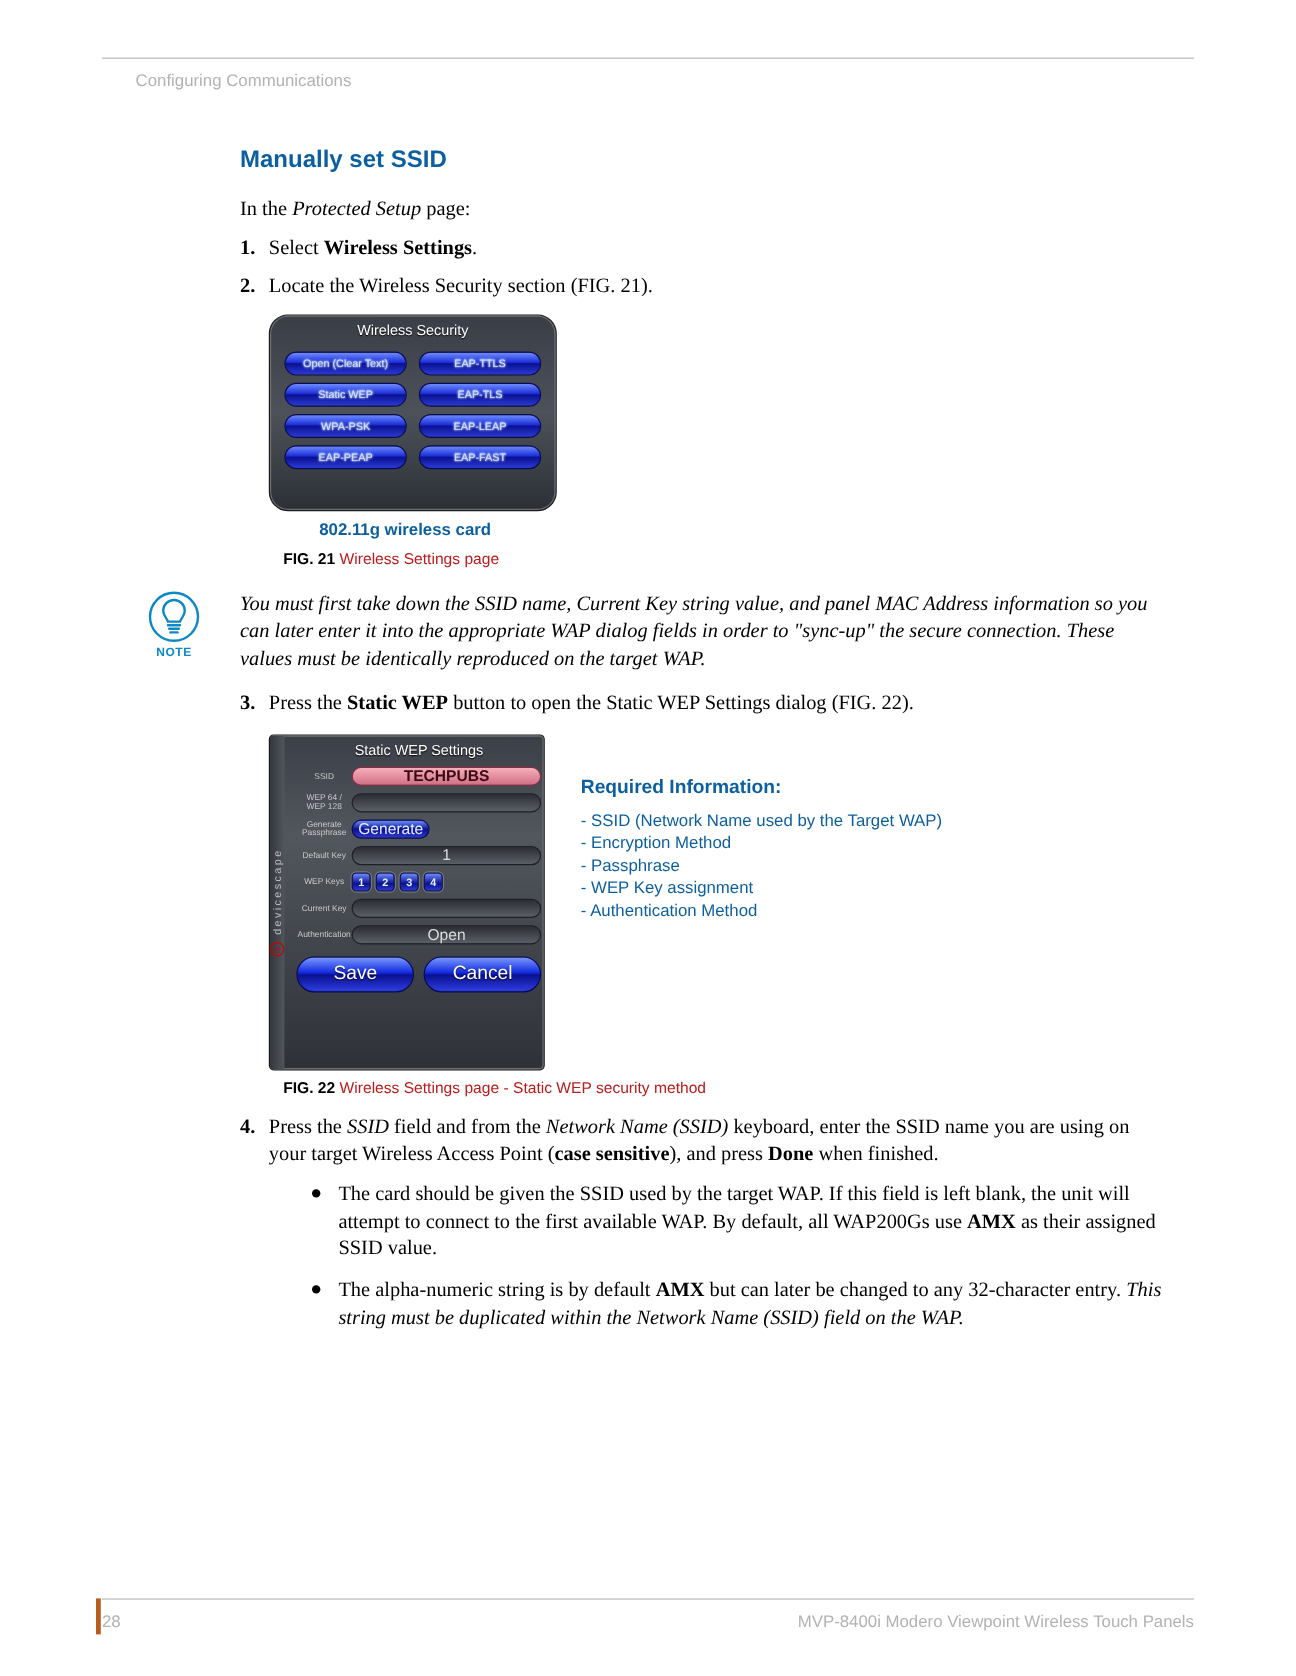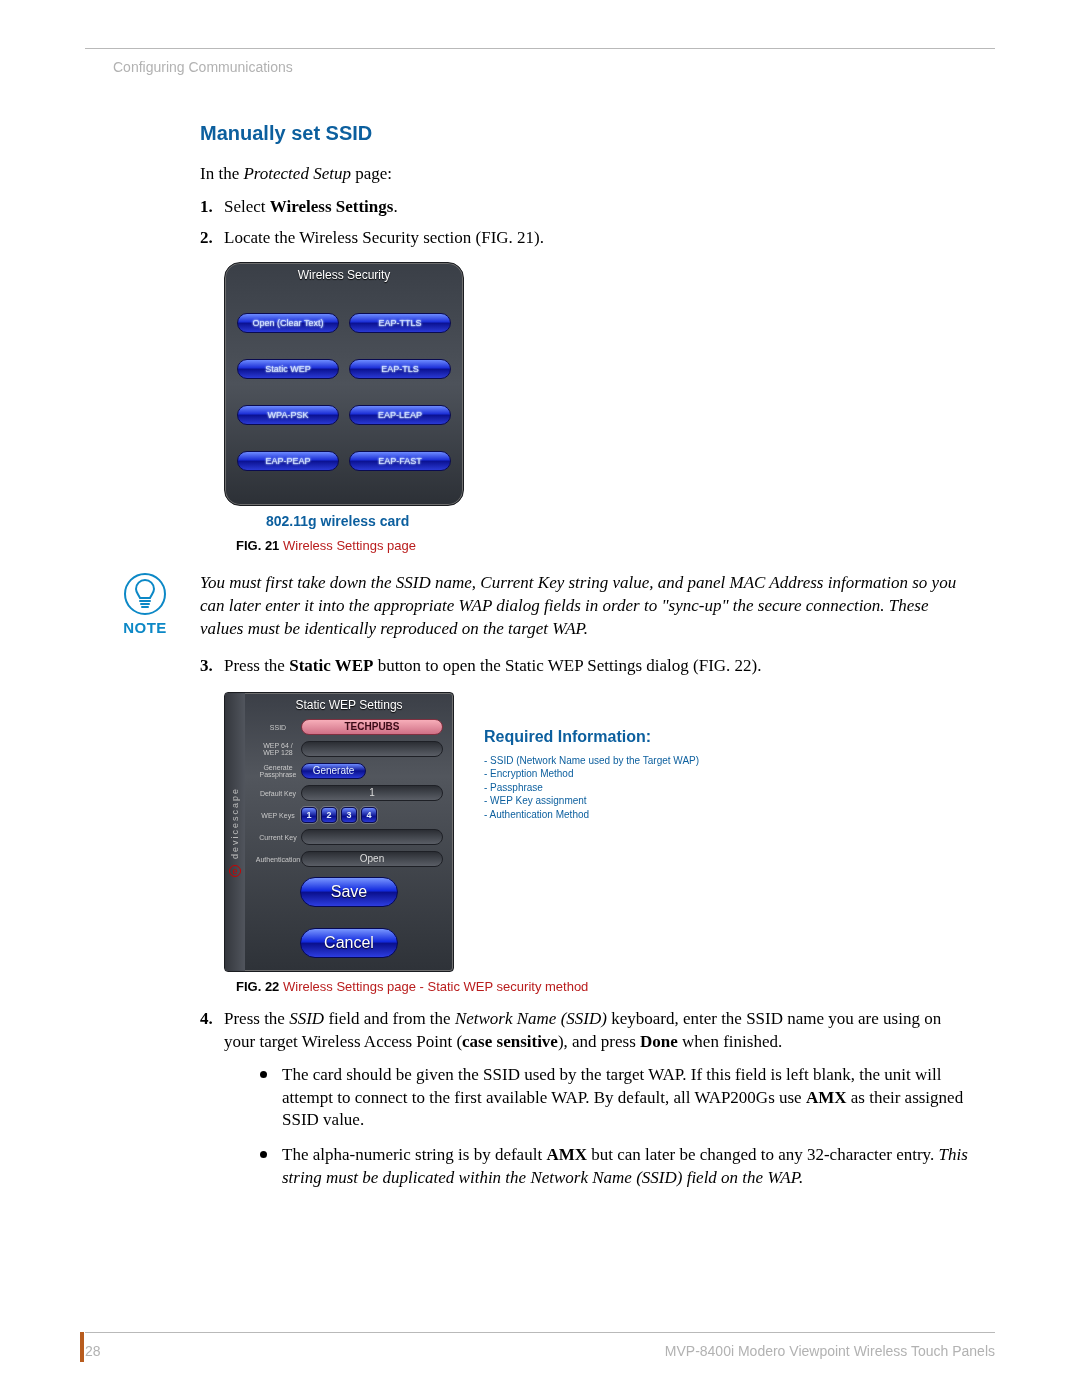--- a/index.html
+++ b/index.html
@@ -81,21 +81,20 @@
     border-radius: 10px;
     height: 20px;
     color: #cfe0ff;
     font-family: Arial, Helvetica, sans-serif;
     font-size: 9px;
     text-align: center;
     line-height: 18px;
     text-shadow: 0 0 2px #fff, 0 0 2px #8fb6ff;
     white-space: nowrap;
     overflow: hidden;
-    margin-top: 20px;
   }
   .fig21-sub {
     font-family: Arial, Helvetica, sans-serif;
     font-size: 14px;
     font-weight: bold;
     color: #0c5f9e;
     margin: 6px 0 0 42px;
   }
   .fig-caption {
     font-family: Arial, Helvetica, sans-serif;
@@ -113,21 +112,21 @@
     margin: 18px 0 14px -85px;
   }
   .note-icon {
     width: 60px;
     flex: 0 0 60px;
     text-align: center;
   }
   .note-icon svg { display: block; margin: 0 auto; }
   .note-icon-label {
     font-family: Arial, Helvetica, sans-serif;
-    font-size: 15px;
+    font-size: 10px;
     font-weight: bold;
     color: #0c88c6;
     text-align: center;
     margin-top: 2px;
     letter-spacing: 0.5px;
   }
   .note-text {
     font-style: italic;
     margin-left: 25px;
     flex: 1;
@@ -173,54 +172,54 @@
     color: #fff; font-size: 12px; text-align: center;
     padding: 4px 0 6px 0; text-shadow: 0 1px 1px #000;
   }
   .fig22-form { padding: 0 10px; }
   .fig22-field { display: flex; align-items: center; margin-bottom: 6px; }
   .fig22-label { width: 46px; font-size: 7px; color: #c9c9c9; text-align: center; line-height: 1.1; }
   .fig22-input {
     flex: 1; height: 16px; border-radius: 8px;
     background: linear-gradient(180deg, #2b2e34 0%, #5a5e66 100%);
     border: 1px solid #1e2026;
-    color: #ddd; font-size: 10px; line-height: 14px; text-align: center;
+    color: #ddd; font-size: 13px; line-height: 14px; text-align: center;
   }
   .fig22-input.pink { background: linear-gradient(180deg, #f7aeb9 0%, #d07086 100%); color: #3a0a16; font-weight: bold; border-color: #803040; }
   .fig22-input.blue { background: linear-gradient(180deg, #6d8bff 0%, #0a1190 50%, #2a39d4 100%); color: #e6f0ff; border-color: #0a0b50; width: 65px; flex: none; }
   .fig22-keys { display: flex; gap: 4px; }
   .key-btn {
     width: 16px; height: 16px; border-radius: 4px;
     background: linear-gradient(180deg, #6d8bff 0%, #0a1190 60%, #2a39d4 100%);
     border: 1px solid #0a0b50;
     color: #e6f0ff; font-size: 9px; line-height: 14px; text-align: center; font-weight: bold;
     outline: 1px solid #e6ecff40;
   }
-  .fig22-big-btns { margin-top: 10px; display: flex; flex-direction: column; align-items: center; gap: 21px; }
+  .fig22-big-btns { margin-top: 10px; display: flex; flex-direction: row; align-items: center; gap: 8px; }
   .big-btn {
     width: 98px; height: 30px; border-radius: 15px;
     background: linear-gradient(180deg, #7896ff 0%, #122ade 45%, #0a108e 52%, #2d3de0 100%);
     border: 1px solid #060954;
     color: #fff; font-size: 16px; line-height: 28px; text-align: center;
     text-shadow: 0 1px 1px #000c;
   }
   .req-info {
     margin-left: 30px;
     margin-top: 34px;
     font-family: Arial, Helvetica, sans-serif;
   }
   .req-info h4 {
     color: #0c5f9e;
     font-size: 16px;
     font-weight: bold;
     margin-bottom: 6px;
   }
   .req-info .req-item {
     color: #0c5f9e;
-    font-size: 10px;
+    font-size: 14px;
     line-height: 1.35;
     font-family: Arial, Helvetica, sans-serif;
   }
 
   ul.bullets { list-style: none; margin: 10px 0 0 36px; }
   ul.bullets > li { position: relative; padding-left: 22px; margin-bottom: 12px; }
   ul.bullets > li::before {
     content: "";
     position: absolute;
     left: 0; top: 7px;

